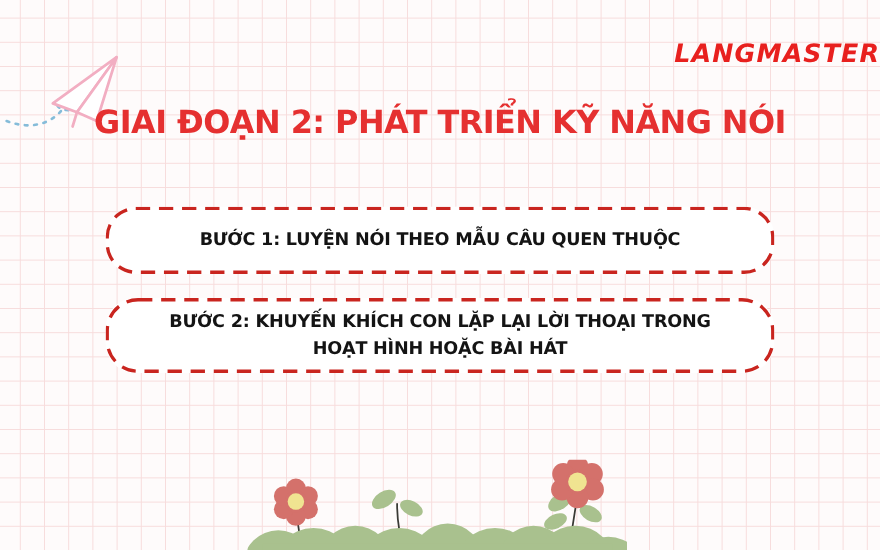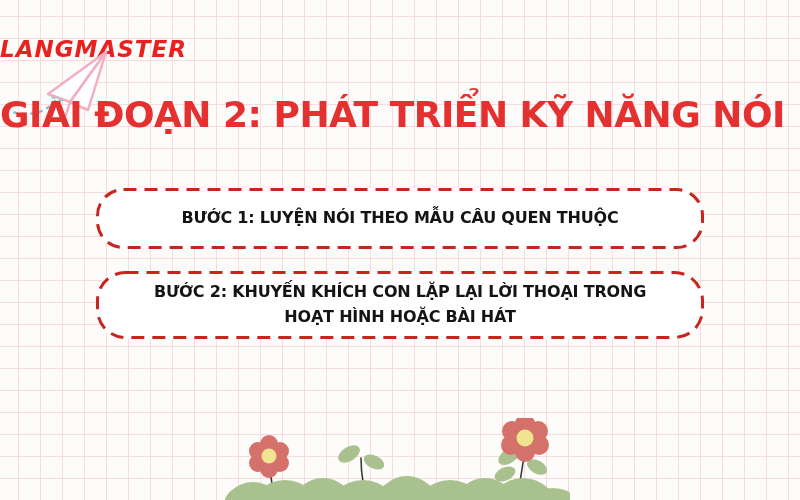--- a/index.html
+++ b/index.html
@@ -18,27 +18,28 @@
     position:relative;width:800px;height:500px;
     background-color:var(--bg);
     background-image:
       linear-gradient(var(--grid-line) 1px, transparent 1px),
       linear-gradient(90deg, var(--grid-line) 1px, transparent 1px);
     background-size:22px 22px;
     background-position:-4px -6px;
   }
   .logo{
     position:absolute;top:36px;left:0;width:100%;
-    text-align:left;
+    text-align:right;
     font-size:23px;font-weight:800;font-style:italic;
     letter-spacing:1px;color:var(--logo-red);
   }
   .title{
     position:absolute;top:94px;left:0;width:100%;
-    font-size:36px;font-weight:800;
+    text-align:center;
+    font-size:29px;font-weight:800;
     letter-spacing:-0.5px;color:var(--title-red);
     white-space:nowrap;
   }
   .plane-wrap{position:absolute;left:0;top:48px;width:125px;height:80px;}
   .plane-outline{fill:#ffffff;stroke:var(--plane-pink);stroke-width:2.5;stroke-linejoin:round;}
   .plane-line{fill:none;stroke:var(--plane-pink);stroke-width:2.5;stroke-linecap:round;}
   .trail{fill:none;stroke:var(--trail-blue);stroke-width:2.4;stroke-linecap:round;stroke-dasharray:2.5 6;}
   .step{position:absolute;left:96px;width:608px;background:#ffffff;border-radius:27px;}
   .step .dash{position:absolute;left:0;top:0;}
   .step .dash rect{fill:none;stroke:var(--border-red);stroke-width:3;stroke-dasharray:13 8;}

